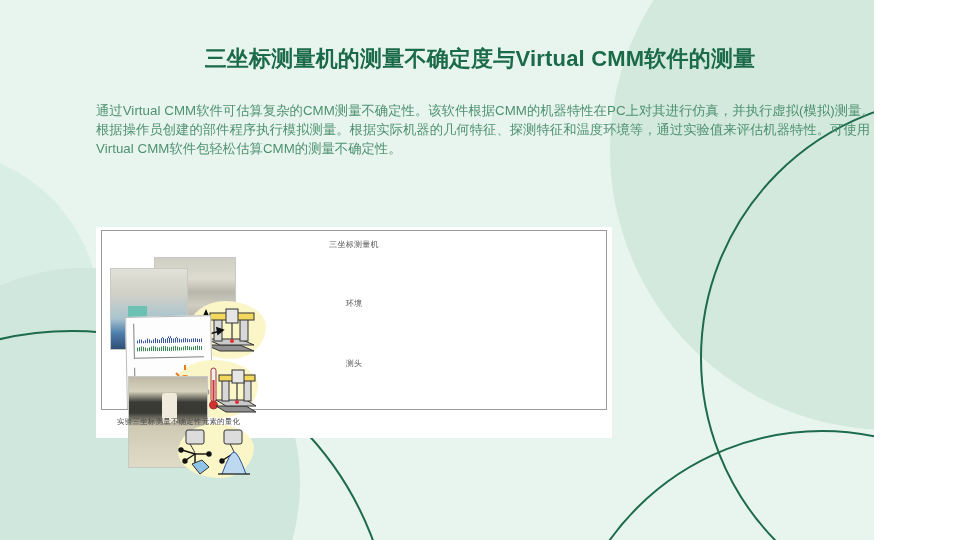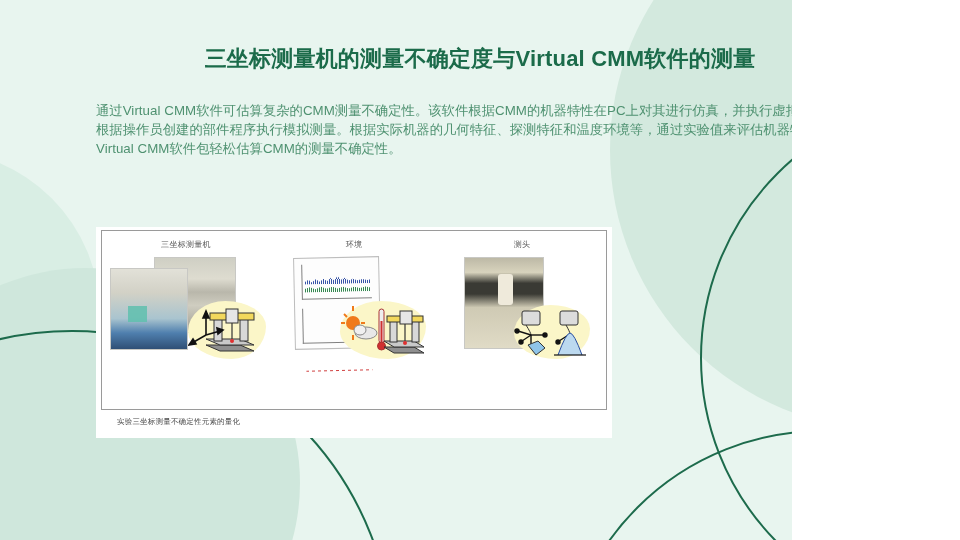--- a/index.html
+++ b/index.html
@@ -3,21 +3,21 @@
 <meta charset="utf-8">
 <title>Virtual CMM Slide</title>
 <style>
   html, body {
     margin: 0;
     padding: 0;
     background: #ffffff;
   }
   #slide {
     position: relative;
-    width: 792px;
+    width: 874px;
     height: 540px;
     overflow: hidden;
     background: #fef9c3;
     font-family: "Liberation Sans", "DejaVu Sans", sans-serif;
   }
 
   
   .bg-layer {
     position: absolute;
     inset: 0;
@@ -131,20 +131,21 @@
     right: 5px;
     height: 180px;
     border: 1px solid #9a9a9a;
     background: #ffffff;
     box-sizing: border-box;
   }
   .panels {
     position: absolute;
     inset: 0;
     display: flex;
+    flex-direction: column;
   }
   .panel {
     position: relative;
     flex: 1 1 0;
   }
   .panel-label {
     position: absolute;
     top: 8px;
     left: 0;
     right: 0;

